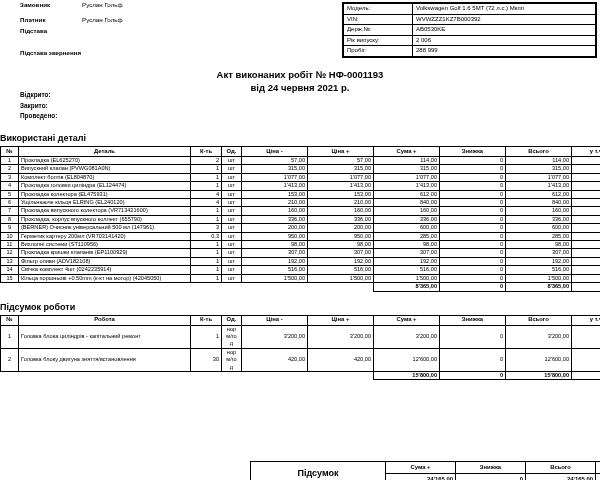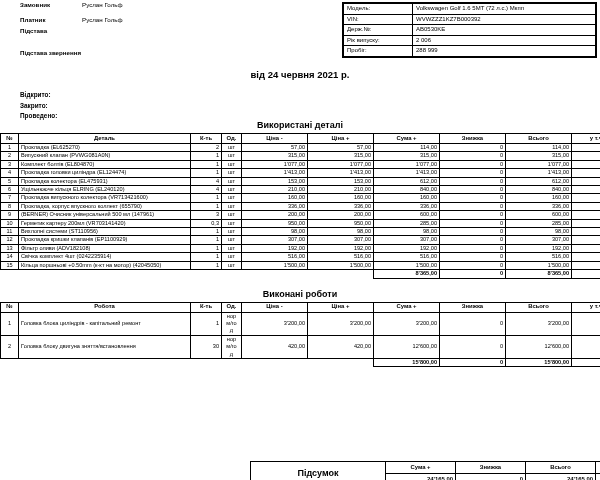--- a/index.html
+++ b/index.html
@@ -98,21 +98,20 @@
     position: absolute;
     left: 20px;
     top: 90px;
     font-size: 6.4px;
     font-weight: bold;
     line-height: 10.5px;
   }
 
   
   .section-heading {
-    text-align: center;
     font-weight: bold;
     font-size: 9px;
   }
 
   
   table.grid {
     border-collapse: collapse;
     width: 580px;
     margin: 0 auto;
     table-layout: fixed;
@@ -238,20 +237,21 @@
           <tr>
             <td class="k">Пробіг:</td>
             <td>288 999</td>
           </tr>
         </tbody>
       </table>
     </div>
   </div>
 
   <div class="doc-title">
+    <div>Акт виконаних робіт № НФ-0001193</div>
     <div>від 24 червня 2021 р.</div>
   </div>
 
   <div class="status-block">
     <div>Відкрито:</div>
     <div>Закрито:</div>
     <div>Проведено:</div>
   </div>
 
   <div style="margin-top:39px">
@@ -474,21 +474,21 @@
             <td>0</td>
             <td>8'365,00</td>
             <td>0</td>
           </tr>
         </tfoot>
       </table>
     </div>
   </div>
 
   <div style="margin-top:10px">
-    <div class="section-heading">Виконані роботи</div>
+    <div class="section-heading">Підсумок роботи</div>
 
     <div class="tbl-wrap">
       <table class="grid">
         <colgroup>
           <col class="c-no">
             <col class="c-name">
             <col class="c-qty">
             <col class="c-unit">
           <col class="c-pm">
             <col class="c-pp">

